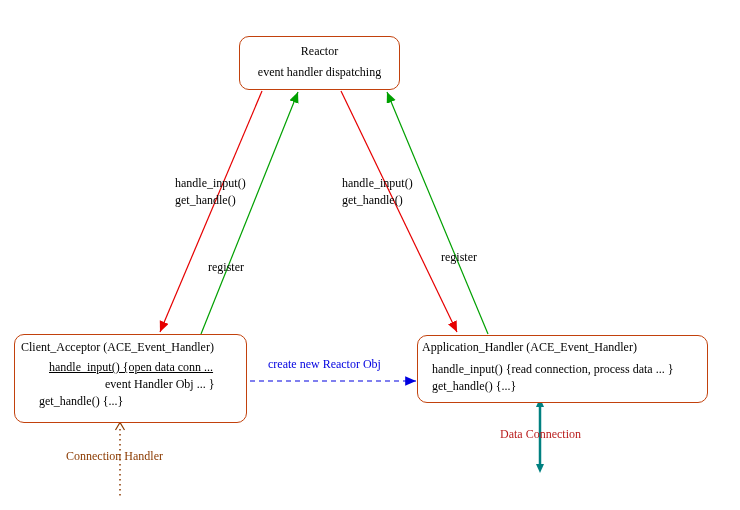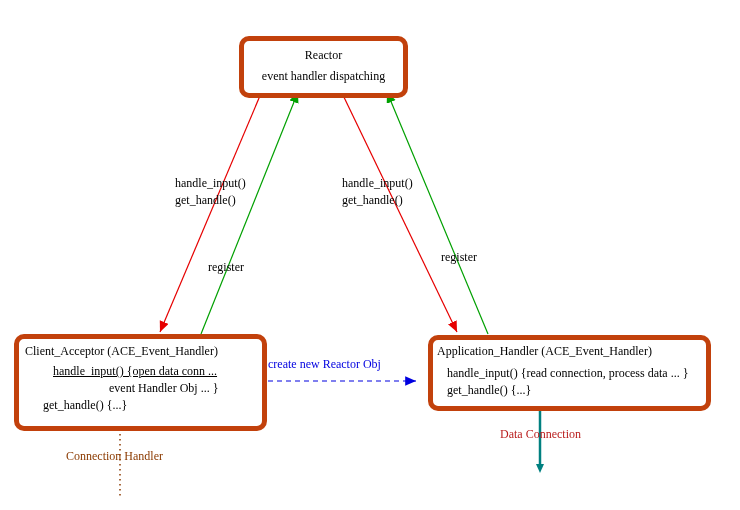--- a/index.html
+++ b/index.html
@@ -15,41 +15,41 @@
   }
   svg.arrow-layer {
     position: absolute;
     left: 0; top: 0;
     width: 740px; height: 510px;
     z-index: 1;
   }
   .box {
     position: absolute;
     background: #ffffff;
-    border: 5px solid #c2410c;
+    border: 1px solid #c2410c;
     border-radius: 10px;
     z-index: 2;
     white-space: nowrap;
   }
   .box-reactor {
     left: 239px; top: 36px; width: 159px; height: 52px;
     text-align: center;
   }
   .box-reactor .title { margin-top: 7px; }
   .box-reactor .subtitle { margin-top: 6px; }
   .box-client {
     left: 14px; top: 334px; width: 225px; height: 82px;
-    padding: 5px 12px 0 6px; box-sizing: content-box;
+    padding: 5px 0 0 6px; box-sizing: content-box;
   }
   .box-client .body-line1 { margin: 5px 0 0 28px; text-decoration: underline; }
   .box-client .body-line2 { margin: 2px 0 0 84px; }
   .box-client .body-line3 { margin: 2px 0 0 18px; }
   .box-app {
-    left: 428px; top: 335px; width: 269px; height: 62px;
-    padding: 4px 0 0 4px; box-sizing: content-box;
+    left: 417px; top: 335px; width: 269px; height: 62px;
+    padding: 4px 16px 0 4px; box-sizing: content-box;
   }
   .box-app .body-line1 { margin: 7px 0 0 10px; }
   .box-app .body-line2 { margin: 2px 0 0 10px; }
   .lbl {
     position: absolute;
     z-index: 3;
     white-space: nowrap;
   }
   .lbl-left-dispatch  { left: 175px; top: 175px; line-height: 17px; }
   .lbl-right-dispatch { left: 342px; top: 175px; line-height: 17px; }

